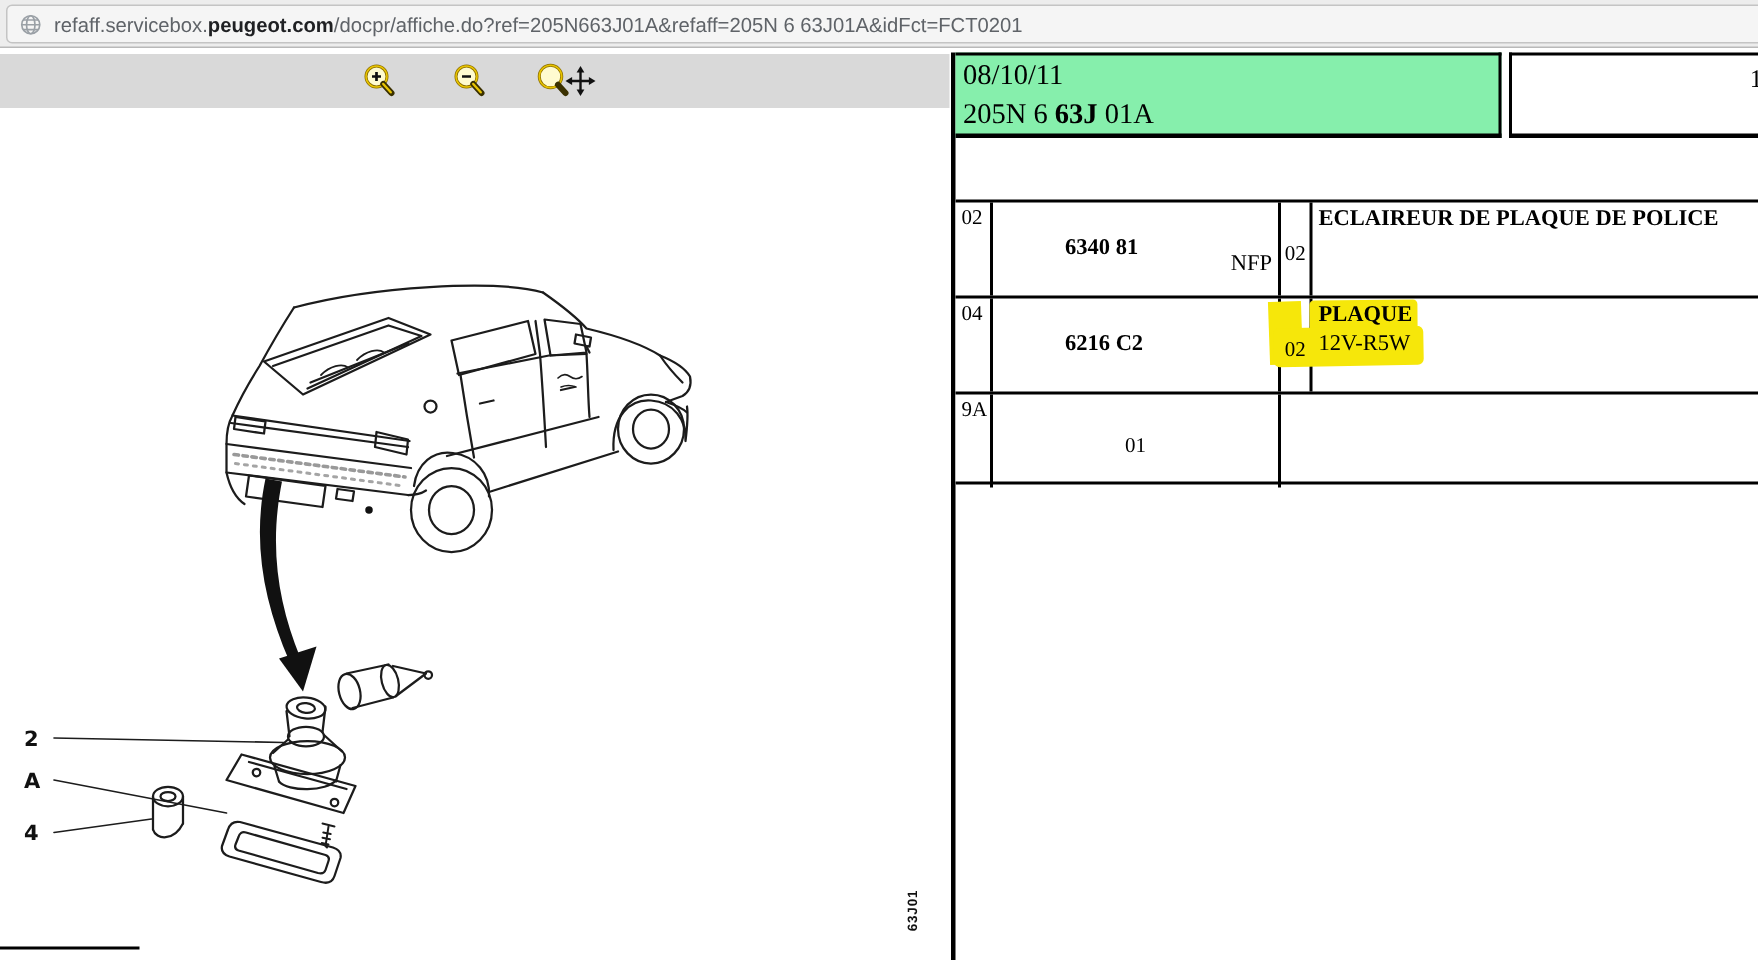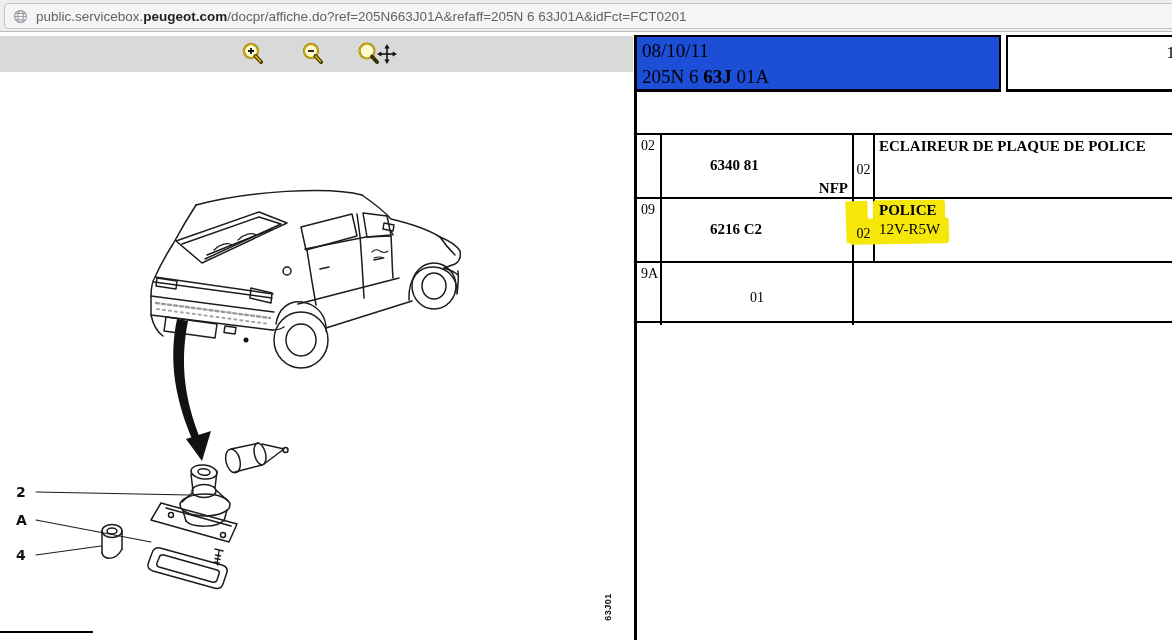--- a/index.html
+++ b/index.html
@@ -21,38 +21,38 @@
   .zbtn{width:34px;height:28px;display:flex;align-items:center;justify-content:center;cursor:pointer;}
   .drawing{position:absolute;left:0;top:72px;width:634px;height:568px;}
   .vcode{position:absolute;left:587px;top:602px;width:42px;text-align:center;
          transform:rotate(-90deg);transform-origin:center;
          font-family:"Liberation Sans",sans-serif;font-size:9px;font-weight:bold;color:#111;letter-spacing:.5px;}
   .bottomline{position:absolute;left:0;top:631px;width:93px;height:2px;background:#000;}
 
   
   .vdivider{position:absolute;left:634px;top:35px;width:3px;height:605px;background:#000;}
   .doc{font-family:"Liberation Serif","DejaVu Serif",serif;color:#000;}
-  .hdr-left{position:absolute;left:637px;top:35px;width:364px;height:57px;background:#1d4ed8;
+  .hdr-left{position:absolute;left:637px;top:35px;width:364px;height:57px;background:#86efac;
             border-top:2px solid #000;border-right:2px solid #000;border-bottom:3px solid #000;
             padding:1px 0 0 5px;box-sizing:border-box;font-size:19px;line-height:26px;}
   .hdr-right{position:absolute;left:1006px;top:35px;width:166px;height:57px;background:#fff;
             border-top:2px solid #000;border-left:2px solid #000;border-bottom:3px solid #000;
             box-sizing:border-box;font-size:17px;}
   .hdr-right .pg{position:absolute;right:-3px;top:6px;}
   .bold{font-weight:bold;text-align:right;}
 
   .ptable{position:absolute;left:637px;top:133px;width:613px;height:190px;background:#fff;
           border-top:2px solid #000;border-bottom:2px solid #000;box-sizing:border-box;font-size:15px;}
   .prow{position:relative;display:grid;grid-template-columns:25px 192px 21px 1fr;height:62px;}
   .prow.sep{border-bottom:2px solid #000;}
   .pcell{position:relative;border-right:2px solid #000;box-sizing:border-box;}
   .pcell.last{border-right:none;}
   .idx{padding:3px 0 0 4px;font-size:14px;}
   .pnum{position:absolute;left:9px;top:22px;font-weight:bold;margin-left:39px;}
-  .pnote{position:absolute;right:4px;bottom:0;font-weight:bold;}
+  .pnote{position:absolute;right:4px;bottom:12px;font-weight:normal;}
   .qty{position:absolute;left:0;right:0;top:27px;text-align:center;font-size:14px;z-index:2;}
   .des1{position:absolute;left:4px;top:3px;font-weight:bold;z-index:2;white-space:nowrap;text-align:right;}
   .des2{position:absolute;left:4px;top:22px;z-index:2;white-space:nowrap;}
   .hl{position:absolute;background:#f6e70a;z-index:1;}
   .hl.a{left:-8px;top:2px;width:22px;height:42px;transform:rotate(-2deg);}
   .hl.b{left:-2px;top:1px;width:72px;height:20px;border-radius:3px;transform:rotate(-.5deg);}
   .hl.c{left:-26px;top:19px;width:100px;height:26px;border-radius:4px;transform:rotate(-1deg);}
 </style>
 </head>
 <body>
@@ -61,21 +61,21 @@
 
   <div class="urlbar">
     <div class="urlbar-input">
       <svg class="globe" viewBox="0 0 16 16">
         <g fill="none" stroke="#9aa0a6" stroke-width="1.2">
           <circle cx="8" cy="8" r="6.4"></circle>
           <ellipse cx="8" cy="8" rx="3" ry="6.4"></ellipse>
           <path d="M1.8 8h12.4M2.7 4.6h10.6M2.7 11.4h10.6"></path>
         </g>
       </svg>
-      <span class="urltext"><span class="host1">public.servicebox.</span><span class="host2">peugeot.com</span><span class="path">/docpr/affiche.do?ref=205N663J01A&amp;refaff=205N 6 63J01A&amp;idFct=FCT0201</span></span>
+      <span class="urltext"><span class="host1">refaff.servicebox.</span><span class="host2">peugeot.com</span><span class="path">/docpr/affiche.do?ref=205N663J01A&amp;refaff=205N 6 63J01A&amp;idFct=FCT0201</span></span>
     </div>
   </div>
 
   <div class="zoombar">
     <div class="zbtn">
       <svg width="26" height="26" viewBox="0 0 26 26">
         <circle cx="12" cy="10" r="7" fill="#fffbd0" stroke="#8a6d00" stroke-width="2"></circle>
         <circle cx="12" cy="10" r="7" fill="none" stroke="#e8c400" stroke-width="1"></circle>
         <line x1="16.5" y1="15" x2="22" y2="21" stroke="#3a3000" stroke-width="4" stroke-linecap="round"></line>
         <line x1="16.5" y1="15" x2="21.5" y2="20.5" stroke="#e8c400" stroke-width="1.6" stroke-linecap="round"></line>
@@ -252,34 +252,34 @@
           <div class="qty">02</div>
         </div>
       <div class="pcell last">
         <span class="des1">ECLAIREUR DE PLAQUE DE POLICE</span>
         <span class="des2"></span>
       </div>
     </div>
 
     <div class="prow sep">
       <div class="pcell">
-          <div class="idx">09</div>
+          <div class="idx">04</div>
         </div>
       <div class="pcell">
         <span class="pnum">6216 C2</span>
         <span class="pnote"></span>
       </div>
       <div class="pcell">
           <div class="hl a"></div>
           <div class="qty">02</div>
         </div>
       <div class="pcell last">
         <div class="hl b"></div>
         <div class="hl c"></div>
-        <span class="des1">POLICE</span>
+        <span class="des1">PLAQUE</span>
         <span class="des2">12V-R5W</span>
       </div>
     </div>
 
     <div class="prow">
       <div class="pcell">
           <div class="idx">9A</div>
         </div>
       <div class="pcell">
           <div class="qty">01</div>

